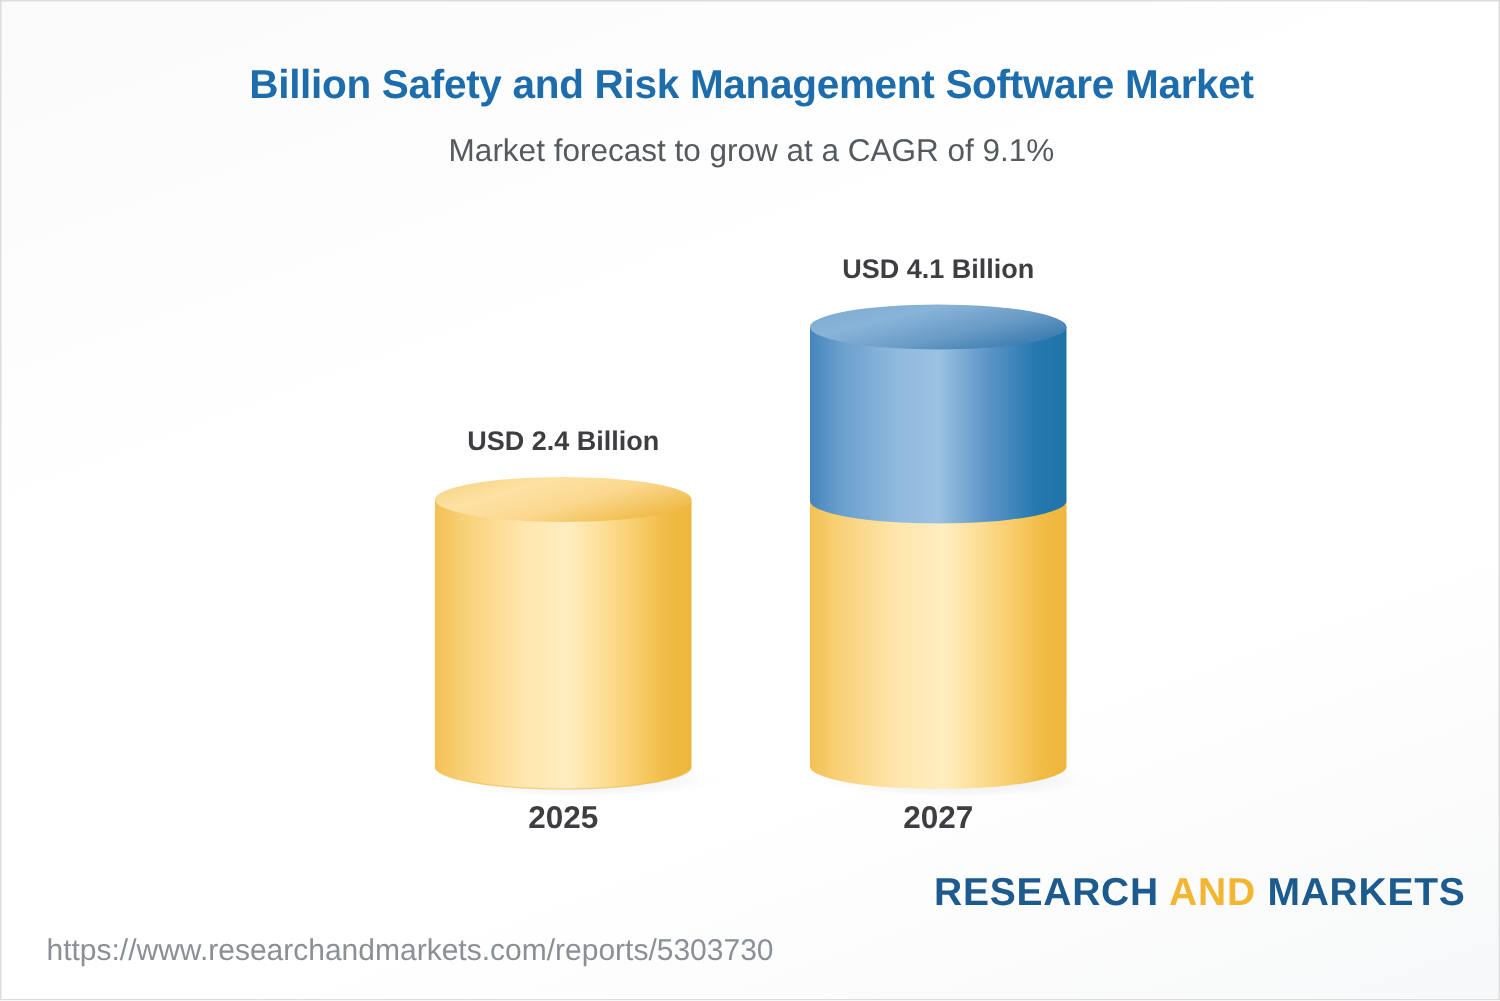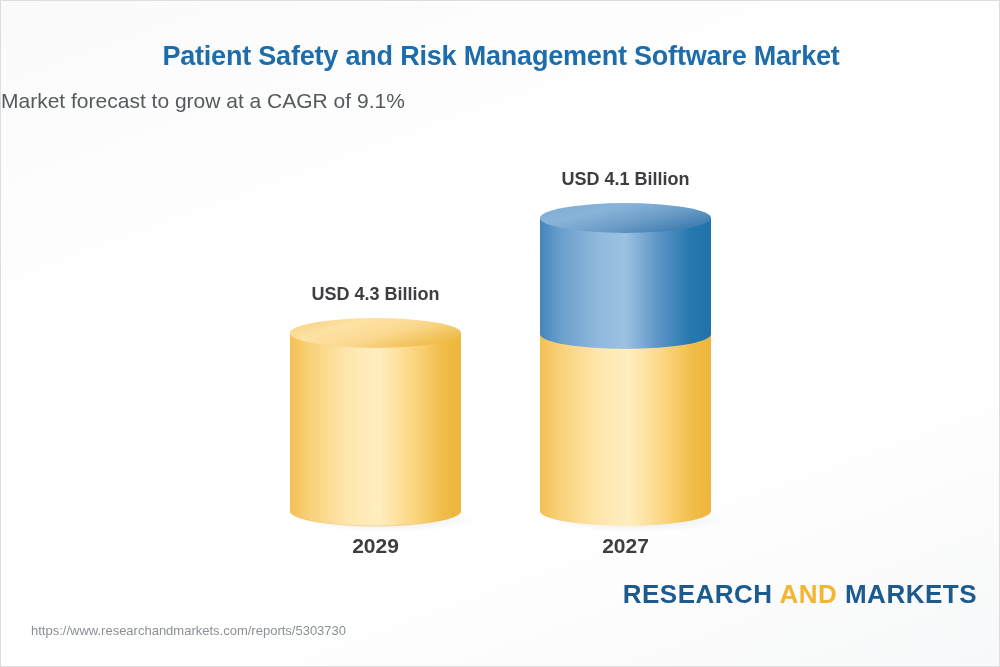--- a/index.html
+++ b/index.html
@@ -35,21 +35,21 @@
     font-weight: bold;
     color: #1d6cab;
     letter-spacing: -0.2px;
     white-space: nowrap;
   }
   .chart-subtitle {
     position: absolute;
     left: 0;
     top: 88px;
     width: 1000px;
-    text-align: left;
+    text-align: center;
     font-size: 21px;
     font-weight: normal;
     color: #555a5f;
     white-space: nowrap;
   }
 
   
   .plot-area {
     position: absolute;
     left: 0;
@@ -95,21 +95,21 @@
     white-space: nowrap;
   }
   .g2024 .cat-label { top: 258px; }
   .g2030 .cat-label { top: 373px; }
 
   
   .source-url {
     position: absolute;
     left: 30px;
     top: 622px;
-    font-size: 13px;
+    font-size: 20px;
     color: #8a9096;
     white-space: nowrap;
   }
 
   .brand-logo {
     position: absolute;
     right: 22px;
     top: 580px;
     text-align: right;
   }
@@ -129,29 +129,29 @@
     letter-spacing: 0.55px;
     margin-top: 2px;
     white-space: nowrap;
   }
 </style>
 </head>
 <body>
 
 <div class="chart-card">
 
-  <div class="chart-title">Patient Safety and Risk Management Software Market</div>
+  <div class="chart-title">Billion Safety and Risk Management Software Market</div>
 
   <div class="chart-subtitle">Market forecast to grow at a CAGR of 9.1%</div>
 
   <div class="plot-area">
 
     <div class="bar-group g2024">
 
-      <div class="value-label">USD 4.3 Billion</div>
+      <div class="value-label">USD 2.4 Billion</div>
 
       <svg class="cylinder-svg" width="211" height="230" viewBox="0 0 211 230">
         <defs>
           <linearGradient id="yellowSide" x1="0" y1="0" x2="1" y2="0">
             <stop offset="0%" stop-color="#f3c055"></stop>
             <stop offset="12%" stop-color="#f8d279"></stop>
             <stop offset="34%" stop-color="#ffe6ad"></stop>
             <stop offset="52%" stop-color="#ffeec0"></stop>
             <stop offset="72%" stop-color="#fbd681"></stop>
             <stop offset="90%" stop-color="#f1bc46"></stop>
@@ -173,21 +173,21 @@
         <ellipse cx="118" cy="214" rx="98" ry="13" fill="url(#shadow2024)"></ellipse>
 
         <path d="M20,27 L20,205 A85.5,15 0 0 0 191,205 L191,27 Z" fill="url(#yellowSide)"></path>
 
         <path d="M20,205 A85.5,15 0 0 0 191,205" fill="none" stroke="#eab43d" stroke-width="0.8" opacity="0.55"></path>
 
         <ellipse cx="105.5" cy="27" rx="85.5" ry="15" fill="url(#yellowTop)"></ellipse>
         <ellipse cx="105.5" cy="27" rx="85.5" ry="15" fill="none" stroke="#e9b githubusercontent" stroke-width="0"></ellipse>
       </svg>
 
-      <div class="cat-label">2029</div>
+      <div class="cat-label">2025</div>
     </div>
 
     <div class="bar-group g2030">
 
       <div class="value-label">USD 4.1 Billion</div>
 
       <svg class="cylinder-svg" width="211" height="345" viewBox="0 0 211 345">
         <defs>
           <linearGradient id="yellowSide2" x1="0" y1="0" x2="1" y2="0">
             <stop offset="0%" stop-color="#f3c055"></stop>

